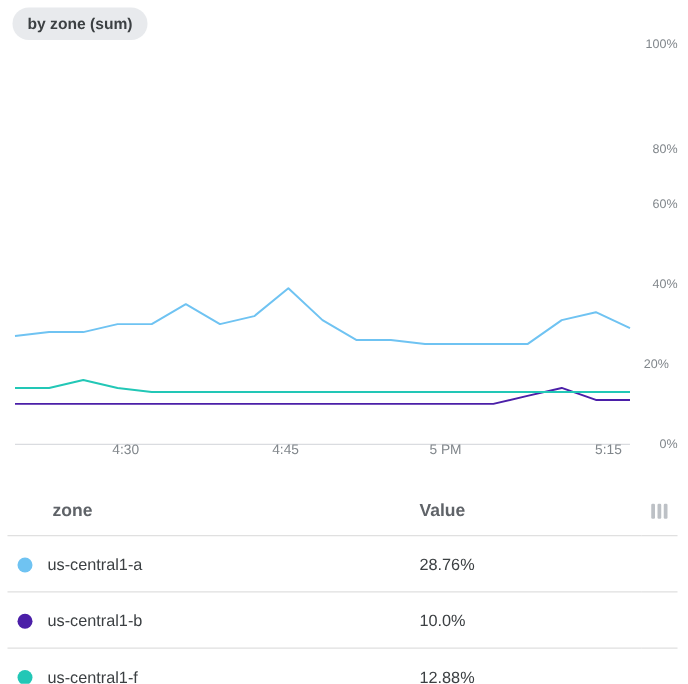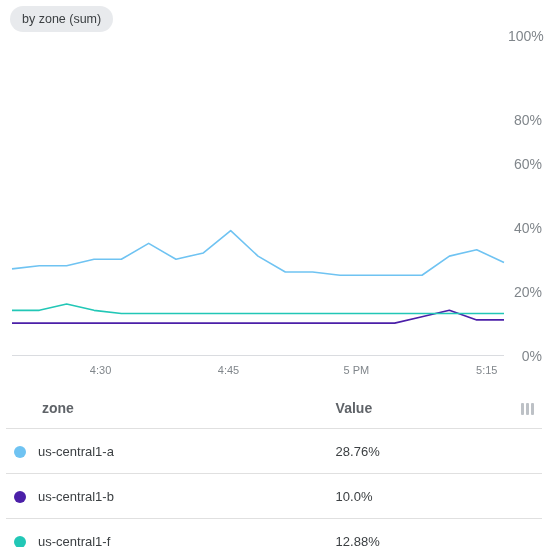--- a/index.html
+++ b/index.html
@@ -24,21 +24,21 @@
     color:var(--text);
     box-sizing:border-box;
   }
   *{box-sizing:border-box;}
 
   .wrap{
     padding:6px 8px 0 6px;
   }
 
   
-  .chips{display:flex;gap:8px;padding:0 2px 4px 4px;}
+  .chips{display:flex;gap:8px;padding:0 2px 4px 4px;font-weight:bold;}
   .chip{
     background:var(--chip-bg);
     color:var(--chip-text);
     border-radius:16px;
     padding:4px 12px;
     font-size:12.5px;
     line-height:18px;
     white-space:nowrap;
   }
 
@@ -54,28 +54,28 @@
     left:6px;
     top:0;
     right:38px;
     bottom:26px; 
     border-bottom:1px solid #dadce0;
   }
   .y-label{
     position:absolute;
     right:0;
     transform:translateY(-50%);
-    font-size:14px;
+    font-size:10px;
     color:var(--light);
     text-align:right;
     width:34px;
   }
   .x-labels{
     position:absolute;
-    left:6px;right:38px;bottom:6px;
+    left:6px;right:38px;bottom:16px;
     height:18px;
   }
   .x-label{
     position:absolute;
     bottom:0;
     transform:translateX(-50%);
     font-size:11px;
     color:var(--light);
     white-space:nowrap;
   }
@@ -146,21 +146,21 @@
         </svg>
     </div>
     <div class="x-labels" id="xlabels">
         <div class="x-label" style="left: 18%;">4:30</div>
         <div class="x-label" style="left: 44%; margin-top: 28px;">4:45</div>
         <div class="x-label" style="left: 70%; margin-top: 20px;">5 PM</div>
         <div class="x-label" style="left: 96.5%;">5:15</div>
       </div>
 
   <div class="y-label" style="top: 320px;">0%</div>
-      <div class="y-label" style="top: 256px;">20%</div>
+      <div class="y-label" style="top: 256px; text-align: center;">20%</div>
       <div class="y-label" style="top: 192px;">40%</div>
       <div class="y-label" style="top: 128px;">60%</div>
       <div class="y-label" style="top: 64px; margin-top: 20px;">80%</div>
       <div class="y-label" style="top: 0px;">100%</div>
     </div>
 
   <table class="legend">
     <tbody>
         <tr class="legend-header">
       <td class="cell-name"><span>zone</span></td>

